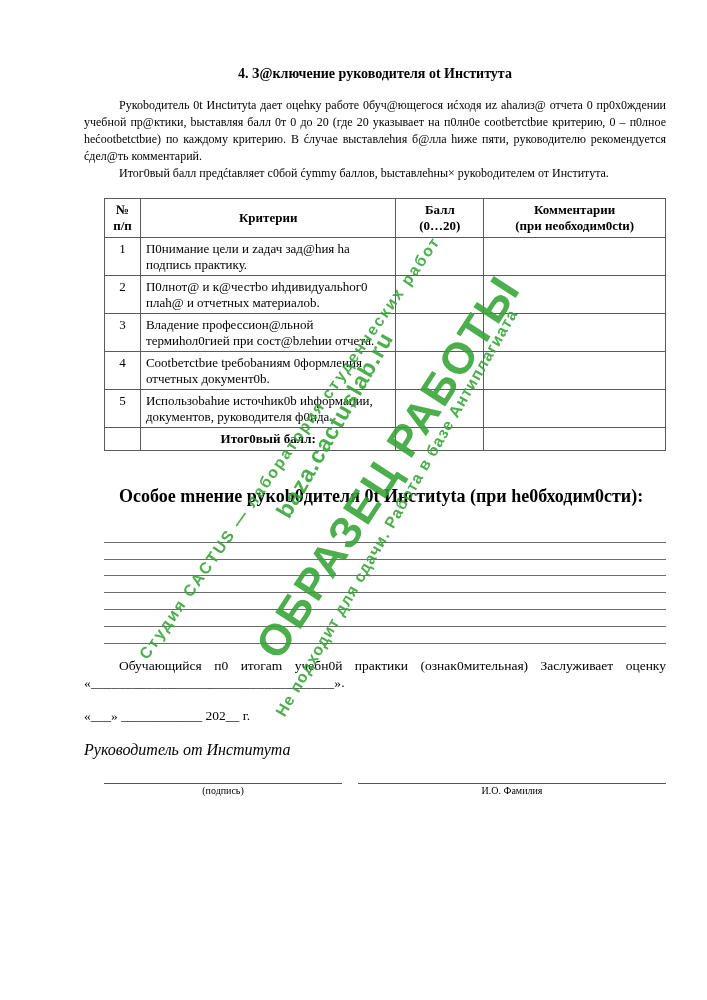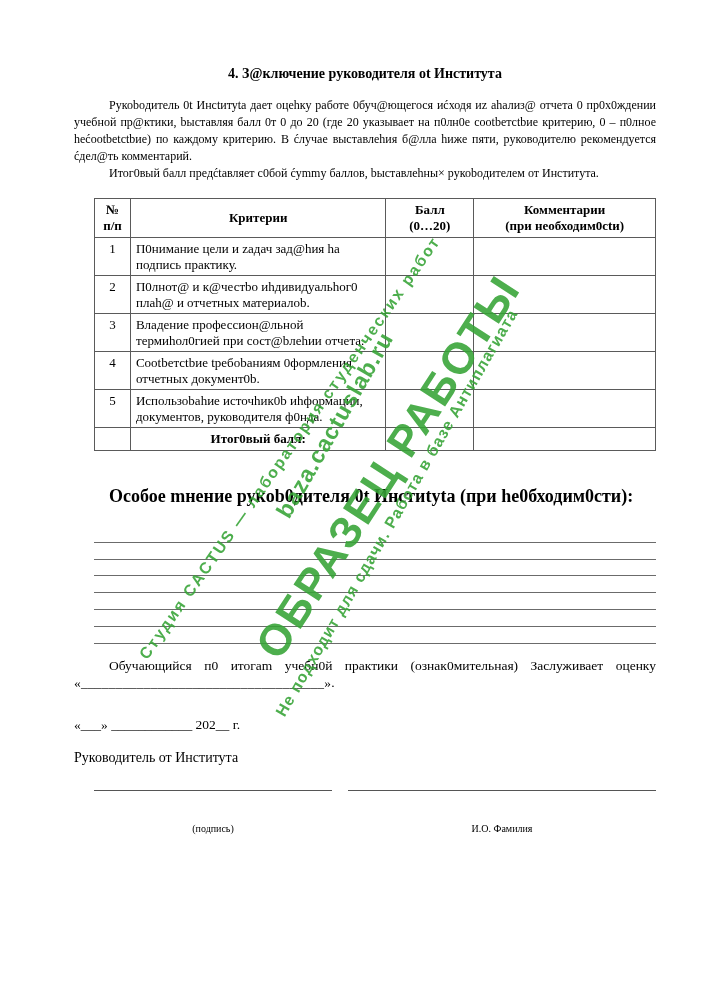--- a/index.html
+++ b/index.html
@@ -2,21 +2,21 @@
 <html><head>
 <meta charset="utf-8">
 <style>
   * { margin:0; padding:0; box-sizing:border-box; }
   html,body { background:#ffffff; }
   body {
     width:707px; height:1000px; position:relative; overflow:hidden;
     font-family:"Liberation Serif", serif; color:#000;
   }
   .page { position:absolute; inset:0; background:#fff; }
-  .content { position:absolute; left:74px; top:0; width:582px; z-index:1; }
+  .content { position:absolute; left:84px; top:0; width:582px; z-index:1; }
 
   .title {
     margin-top:66px; text-align:center; font-weight:bold; font-size:14px;
   }
 
   .para {
     font-size:12px; line-height:17px; text-align:justify; text-indent:35px;
   }
   .para.first { margin-top:15px; }
 
@@ -43,25 +43,25 @@
   }
 
   .writing-lines { margin:19px 0 0 20px; width:562px; }
   .writing-line { height:16.8px; border-bottom:1px solid #6b6b6b; }
 
   .student-sentence {
     margin-top:14px; font-size:13.5px; line-height:16.6px;
     text-align:justify; text-align-last:justify; text-indent:35px;
   }
   .grade-blank { font-size:13.5px; line-height:17px; letter-spacing:0.2px; }
-  .date-blank  { margin-top:26px; font-size:13.5px; }
-  .signer-role { margin-top:17px; font-size:14px; }
+  .date-blank  { margin-top:17px; font-size:13.5px; }
+  .signer-role { margin-top:17px; font-size:16px;font-style:italic; }
 
   .sig-row { display:flex; margin:15px 0 0 20px; width:562px; }
-  .sig-block { display:flex; flex-direction:column;gap:31px; }
+  .sig-block { display:flex; flex-direction:column; }
   .sig-block.left  { width:238px; }
   .sig-spacer { width:16px; }
   .sig-block.right { flex:1; }
   .sig-line { border-bottom:1px solid #555; height:10px; }
   .sig-caption { text-align:center; font-size:10px; padding-top:1px; }
 
   
   .watermark {
     position:absolute; inset:0; z-index:5; pointer-events:none;
     color:#35a335; opacity:0.88;

